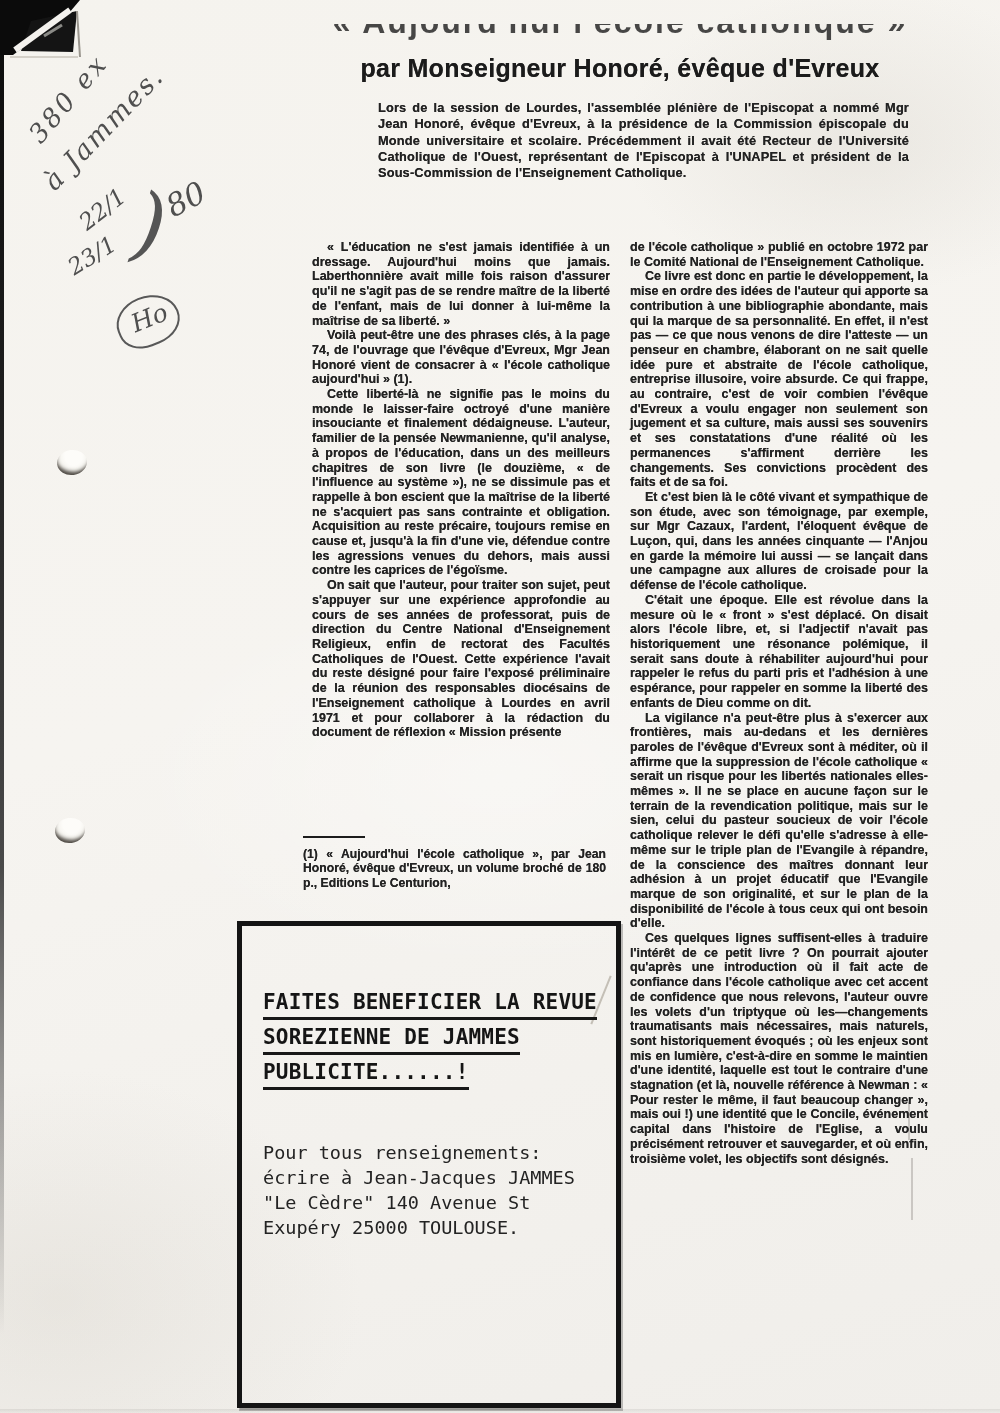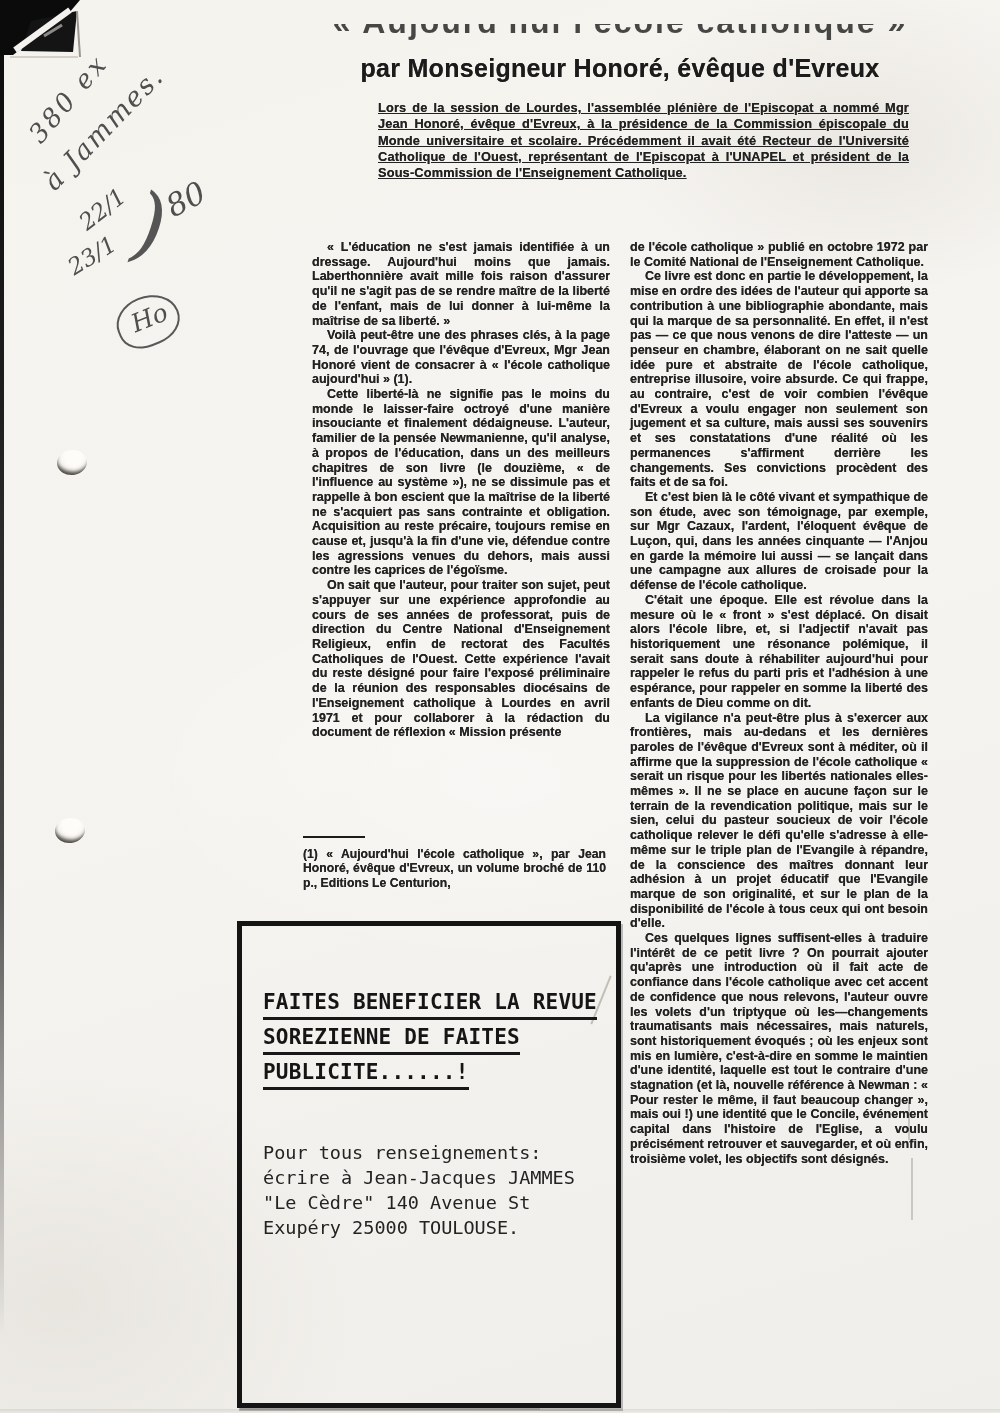--- a/index.html
+++ b/index.html
@@ -18,21 +18,21 @@
   
   .clip-title { position:absolute; left:302px; top:24px; width:636px; height:21px; overflow:hidden; }
   .clip-title .inner {
     font-size:32px; font-weight:700; letter-spacing:2px; white-space:nowrap; text-align:center;
     margin-top:-20px; filter:blur(.6px); opacity:.8; color:#1c1c1c;
   }
   .byline { position:absolute; left:300px; top:54px; width:640px; text-align:center;
     font-size:25px; font-weight:700; letter-spacing:.3px; color:#1b1b1b; }
 
   .lede { position:absolute; left:378px; top:100px; width:531px;
-    font-size:12.8px; line-height:16.3px; text-align:justify; letter-spacing:.15px;text-decoration:underline; }
+    font-size:12.8px; line-height:16.3px; text-align:justify; letter-spacing:.15px; }
 
   .col { position:absolute; top:240px; width:298px; font-size:12.5px; line-height:14.7px;
     text-align:justify; }
   .col p { margin:0; text-indent:15px; }
   .col p.noindent { text-indent:0; }
   #left-col  { left:312px; }
   #right-col { left:630px; }
 
   .footnote-rule { position:absolute; left:303px; top:836px; width:62px; height:2px; background:#1c1c1c; }
   .footnote { position:absolute; left:303px; top:847px; width:303px;
@@ -121,36 +121,36 @@
   <div class="lede print">Lors de la session de Lourdes, l'assemblée plénière de l'Episcopat a nommé Mgr Jean Honoré, évêque d'Evreux, à la présidence de la Commission épiscopale du Monde universitaire et scolaire. Précédemment il avait été Recteur de l'Université Catholique de l'Ouest, représentant de l'Episcopat à l'UNAPEL et président de la Sous-Commission de l'Enseignement Catholique.</div>
 
   <div class="col print" id="left-col">
     <p>« L'éducation ne s'est jamais identifiée à un dressage. Aujourd'hui moins que jamais. Laberthonnière avait mille fois raison d'assurer qu'il ne s'agit pas de se rendre maître de la liberté de l'enfant, mais de lui donner à lui-même la maîtrise de sa liberté. »</p>
     <p>Voilà peut-être une des phrases clés, à la page 74, de l'ouvrage que l'évêque d'Evreux, Mgr Jean Honoré vient de consacrer à « l'école catholique aujourd'hui » (1).</p>
     <p>Cette liberté-là ne signifie pas le moins du monde le laisser-faire octroyé d'une manière insouciante et finalement dédaigneuse. L'auteur, familier de la pensée Newmanienne, qu'il analyse, à propos de l'éducation, dans un des meilleurs chapitres de son livre (le douzième, « de l'influence au système »), ne se dissimule pas et rappelle à bon escient que la maîtrise de la liberté ne s'acquiert pas sans contrainte et obligation. Acquisition au reste précaire, toujours remise en cause et, jusqu'à la fin d'une vie, défendue contre les agressions venues du dehors, mais aussi contre les caprices de l'égoïsme.</p>
     <p>On sait que l'auteur, pour traiter son sujet, peut s'appuyer sur une expérience approfondie au cours de ses années de professorat, puis de direction du Centre National d'Enseignement Religieux, enfin de rectorat des Facultés Catholiques de l'Ouest. Cette expérience l'avait du reste désigné pour faire l'exposé préliminaire de la réunion des responsables diocésains de l'Enseignement catholique à Lourdes en avril 1971 et pour collaborer à la rédaction du document de réflexion « Mission présente</p>
   </div>
 
   <div class="footnote-rule"></div>
-  <div class="footnote print">(1) « Aujourd'hui l'école catholique », par Jean Honoré, évêque d'Evreux, un volume broché de 110 p., Editions Le Centurion,</div>
+  <div class="footnote print">(1) « Aujourd'hui l'école catholique », par Jean Honoré, évêque d'Evreux, un volume broché de 180 p., Editions Le Centurion,</div>
 
   <div class="col print" id="right-col">
     <p class="noindent">de l'école catholique » publié en octobre 1972 par le Comité National de l'Enseignement Catholique.</p>
     <p>Ce livre est donc en partie le développement, la mise en ordre des idées de l'auteur qui apporte sa contribution à une bibliographie abondante, mais qui la marque de sa personnalité. En effet, il n'est pas — ce que nous venons de dire l'atteste — un penseur en chambre, élaborant on ne sait quelle idée pure et abstraite de l'école catholique, entreprise illusoire, voire absurde. Ce qui frappe, au contraire, c'est de voir combien l'évêque d'Evreux a voulu engager non seulement son jugement et sa culture, mais aussi ses souvenirs et ses constatations d'une réalité où les permanences s'affirment derrière les changements. Ses convictions procèdent des faits et de sa foi.</p>
     <p>Et c'est bien là le côté vivant et sympathique de son étude, avec son témoignage, par exemple, sur Mgr Cazaux, l'ardent, l'éloquent évêque de Luçon, qui, dans les années cinquante — l'Anjou en garde la mémoire lui aussi — se lançait dans une campagne aux allures de croisade pour la défense de l'école catholique.</p>
     <p>C'était une époque. Elle est révolue dans la mesure où le « front » s'est déplacé. On disait alors l'école libre, et, si l'adjectif n'avait pas historiquement une résonance polémique, il serait sans doute à réhabiliter aujourd'hui pour rappeler le refus du parti pris et l'adhésion à une espérance, pour rappeler en somme la liberté des enfants de Dieu comme on dit.</p>
     <p>La vigilance n'a peut-être plus à s'exercer aux frontières, mais au-dedans et les dernières paroles de l'évêque d'Evreux sont à méditer, où il affirme que la suppression de l'école catholique « serait un risque pour les libertés nationales elles-mêmes ». Il ne se place en aucune façon sur le terrain de la revendication politique, mais sur le sien, celui du pasteur soucieux de voir l'école catholique relever le défi qu'elle s'adresse à elle-même sur le triple plan de l'Evangile à répandre, de la conscience des maîtres donnant leur adhésion à un projet éducatif que l'Evangile marque de son originalité, et sur le plan de la disponibilité de l'école à tous ceux qui ont besoin d'elle.</p>
     <p>Ces quelques lignes suffisent-elles à traduire l'intérêt de ce petit livre ? On pourrait ajouter qu'après une introduction où il fait acte de confiance dans l'école catholique avec cet accent de confidence que nous relevons, l'auteur ouvre les volets d'un triptyque où les—changements traumatisants mais nécessaires, mais naturels, sont historiquement évoqués ; où les enjeux sont mis en lumière, c'est-à-dire en somme le maintien d'une identité, laquelle est tout le contraire d'une stagnation (et là, nouvelle référence à Newman : « Pour rester le même, il faut beaucoup changer », mais oui !) une identité que le Concile, événement capital dans l'histoire de l'Eglise, a voulu précisément retrouver et sauvegarder, et où enfin, troisième volet, les objectifs sont désignés.</p>
   </div>
 
   <div class="ad-box">
     <div class="ad-corner-mark"></div>
     <div class="ad-headline">
       <div class="hl">FAITES BENEFICIER LA REVUE</div>
-      <div class="hl">SOREZIENNE DE FAITES</div>
+      <div class="hl">SOREZIENNE DE JAMMES</div>
       <div class="hl">PUBLICITE......!</div>
     </div>
     <div class="ad-contact">
       <div class="heading">Pour tous renseignements:</div>
       <div>écrire à Jean-Jacques JAMMES</div>
       <div>"Le Cèdre" 140 Avenue St</div>
       <div>Exupéry 25000 TOULOUSE.</div>
     </div>
   </div>
 

